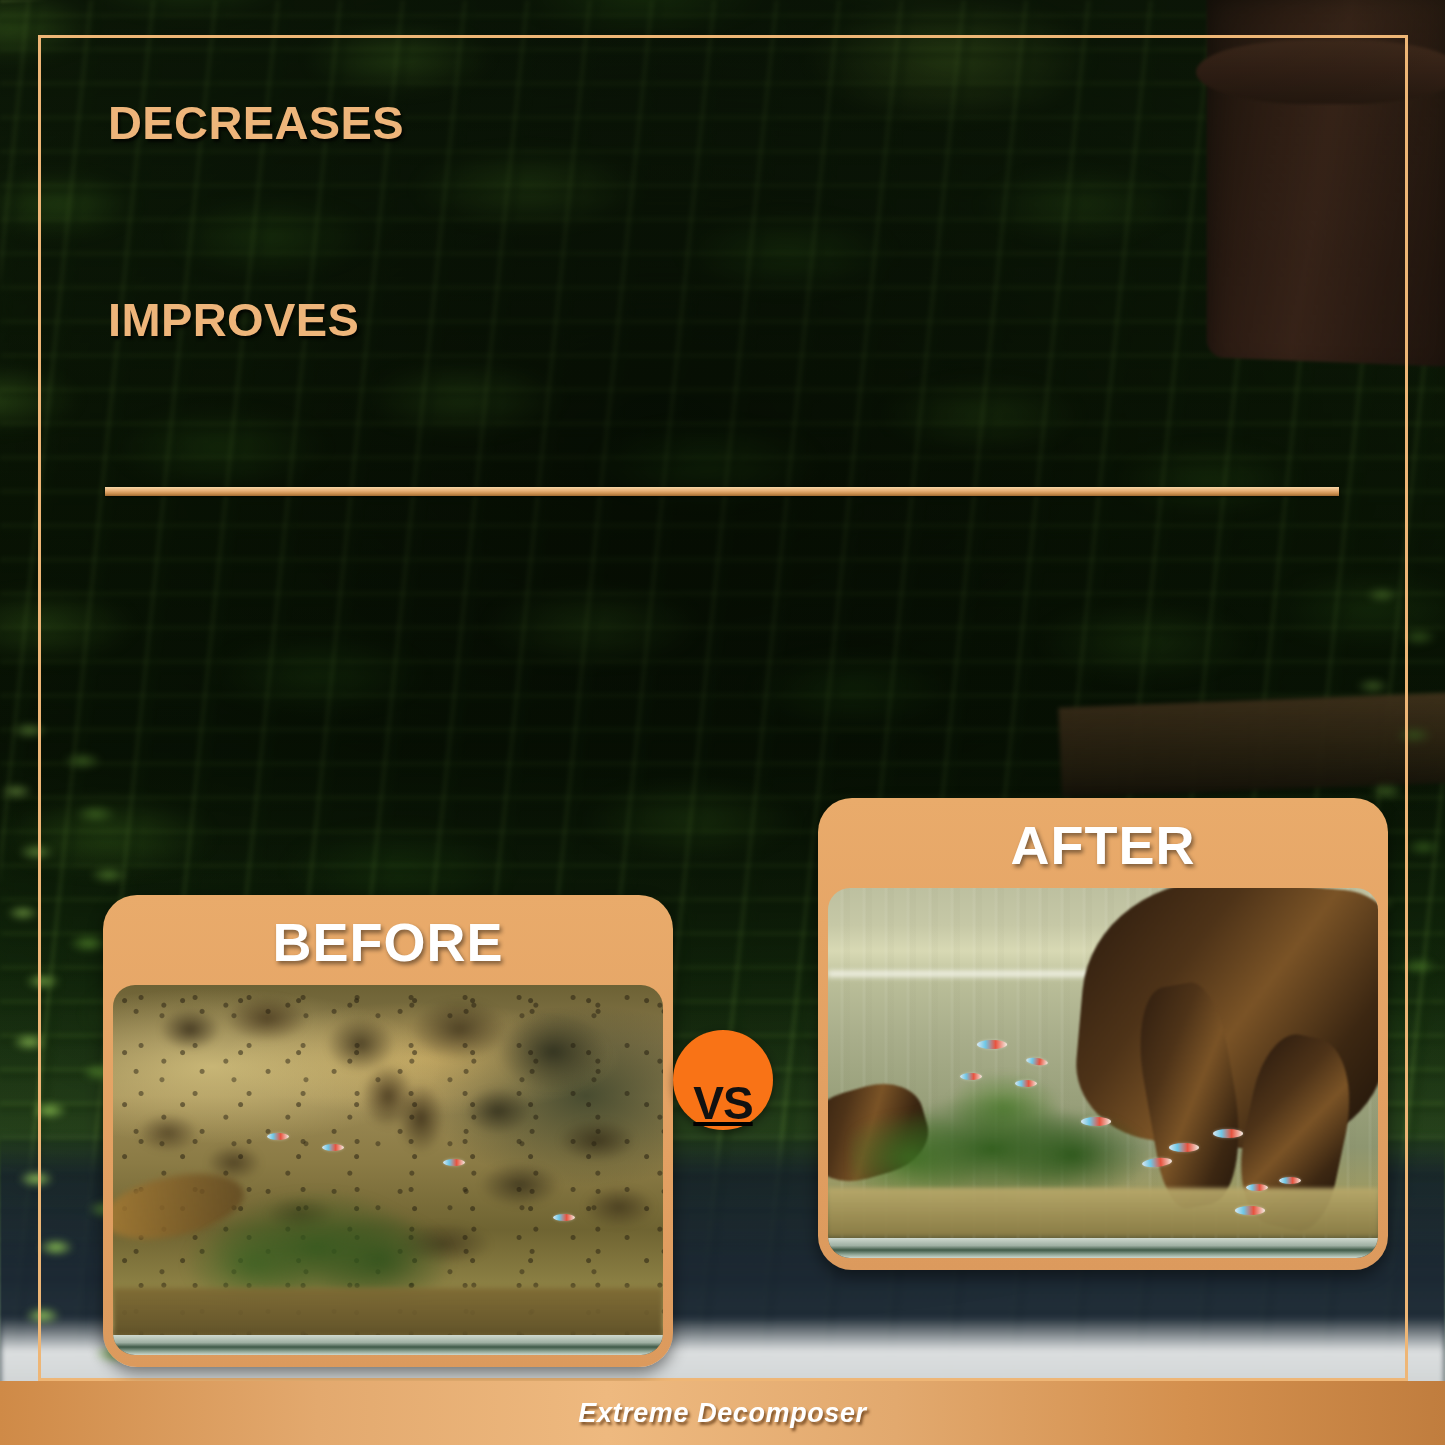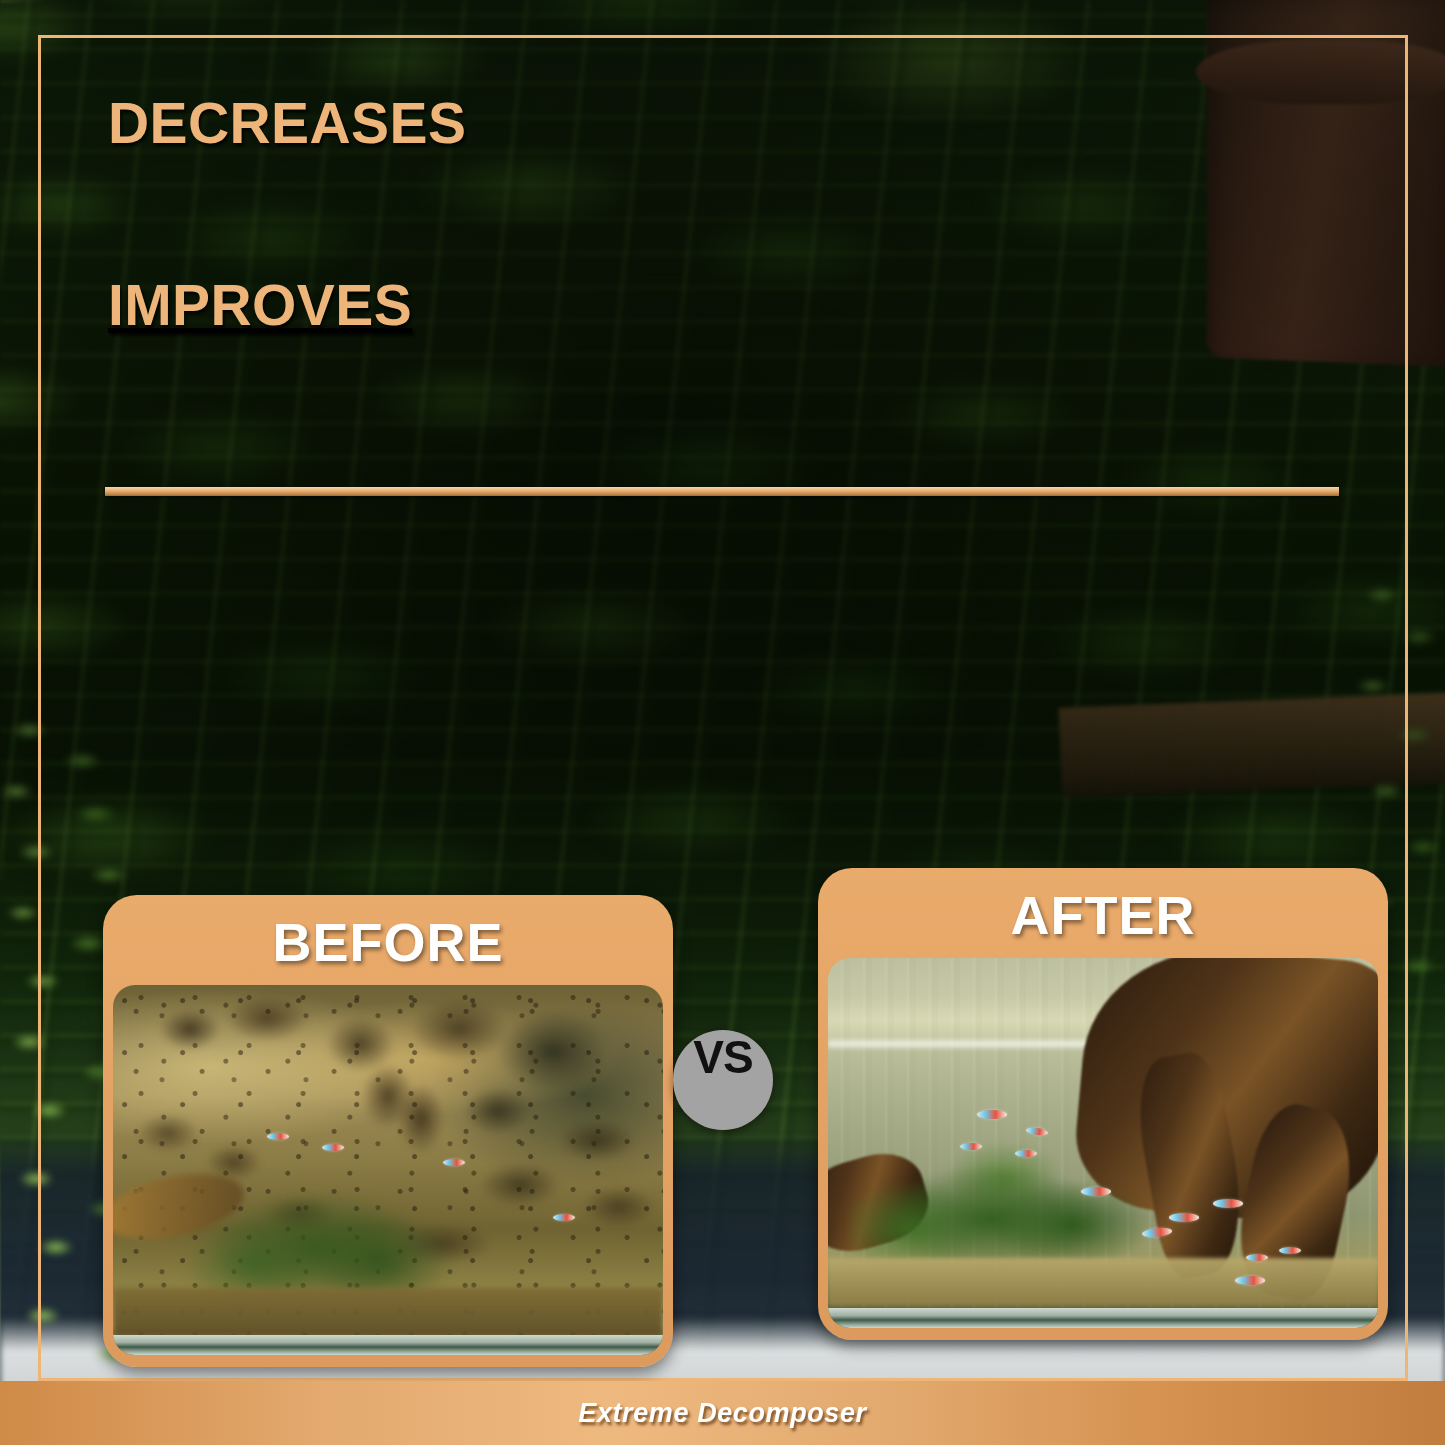--- a/index.html
+++ b/index.html
@@ -183,28 +183,28 @@
     z-index:5;
   }
 
   
   #content{ position:absolute; inset:0; z-index:6; }
 
   .headline-block{ position:absolute; left:108px; }
   .headline{
     color:#eeb57a;
     font-weight:bold;
-    font-size:57px;
+    font-size:47px;
     line-height:66px;
     letter-spacing:.4px;
     text-shadow:2px 3px 3px rgba(0,0,0,.72);
     white-space:nowrap;
   }
   #hl-1{ top:90px; }
-  #hl-2{ top:272px;text-decoration:underline; }
+  #hl-2{ top:287px; }
 
   #divider{
     position:absolute; left:105px; top:487px; width:1234px; height:9px;
     background:linear-gradient(180deg,#f6d6a6 0%, #e8b178 40%, #c98d4d 75%, #9f6a32 100%);
     box-shadow:0 1px 3px rgba(0,0,0,.6);
   }
 
   #body-copy{
     position:absolute; left:110px; top:560px; width:1200px;
     color:#ffffff;
@@ -217,21 +217,21 @@
   
   .panel{
     position:absolute;
     width:570px; height:472px;
     border-radius:34px;
     background:linear-gradient(180deg,#e9ab6b 0%, #e3a163 55%, #dc9a5d 100%);
     box-shadow:0 6px 16px rgba(0,0,0,.48);
     overflow:hidden;
   }
   #panel-before{ left:103px; top:848px;margin-top:47px; }
-  #panel-after { left:818px; top:868px;padding-left:8px; }
+  #panel-after { left:818px; top:798px;padding-left:8px; }
 
   .panel-title{
     position:absolute; top:16px; left:0; width:100%;
     text-align:center;
     color:#ffffff;
     font-weight:bold;
     font-size:54px;
     letter-spacing:1px;
     text-shadow:2px 3px 4px rgba(0,0,0,.45);
   }
@@ -356,24 +356,25 @@
   }
   .tetra{ position:absolute; width:30px; height:9px; border-radius:50%;
     background:linear-gradient(90deg,#d9e8f2 0%, #6fc7e6 28%, #e8533f 62%, #f2ece2 100%);
     box-shadow:0 0 3px rgba(255,255,255,.35); }
   .tetra.s{ width:22px; height:7px; }
 
   
   #vs-badge{
     position:absolute; left:673px; top:1030px;
     width:100px; height:100px; border-radius:50%;
-    background:#a3a3a3;
-    display:flex; align-items:flex-start; justify-content:center;
+    background:#f97316;
+    display:flex; align-items:flex-end; justify-content:center;
     box-shadow:0 3px 9px rgba(0,0,0,.45);
     z-index:8;
+    text-decoration:underline;
   }
   #vs-badge span{ color:#111111; font-weight:bold; font-size:46px; letter-spacing:-1px; }
 
   
   #footer{
     position:absolute; left:0; right:0; bottom:0; height:64px;
     background:linear-gradient(90deg,#cf8a47 0%, #e3a96e 22%, #eeb97f 42%, #e2a96e 62%, #d4904e 82%, #c07d3e 100%);
     z-index:9;
   }
   #footer-title{

